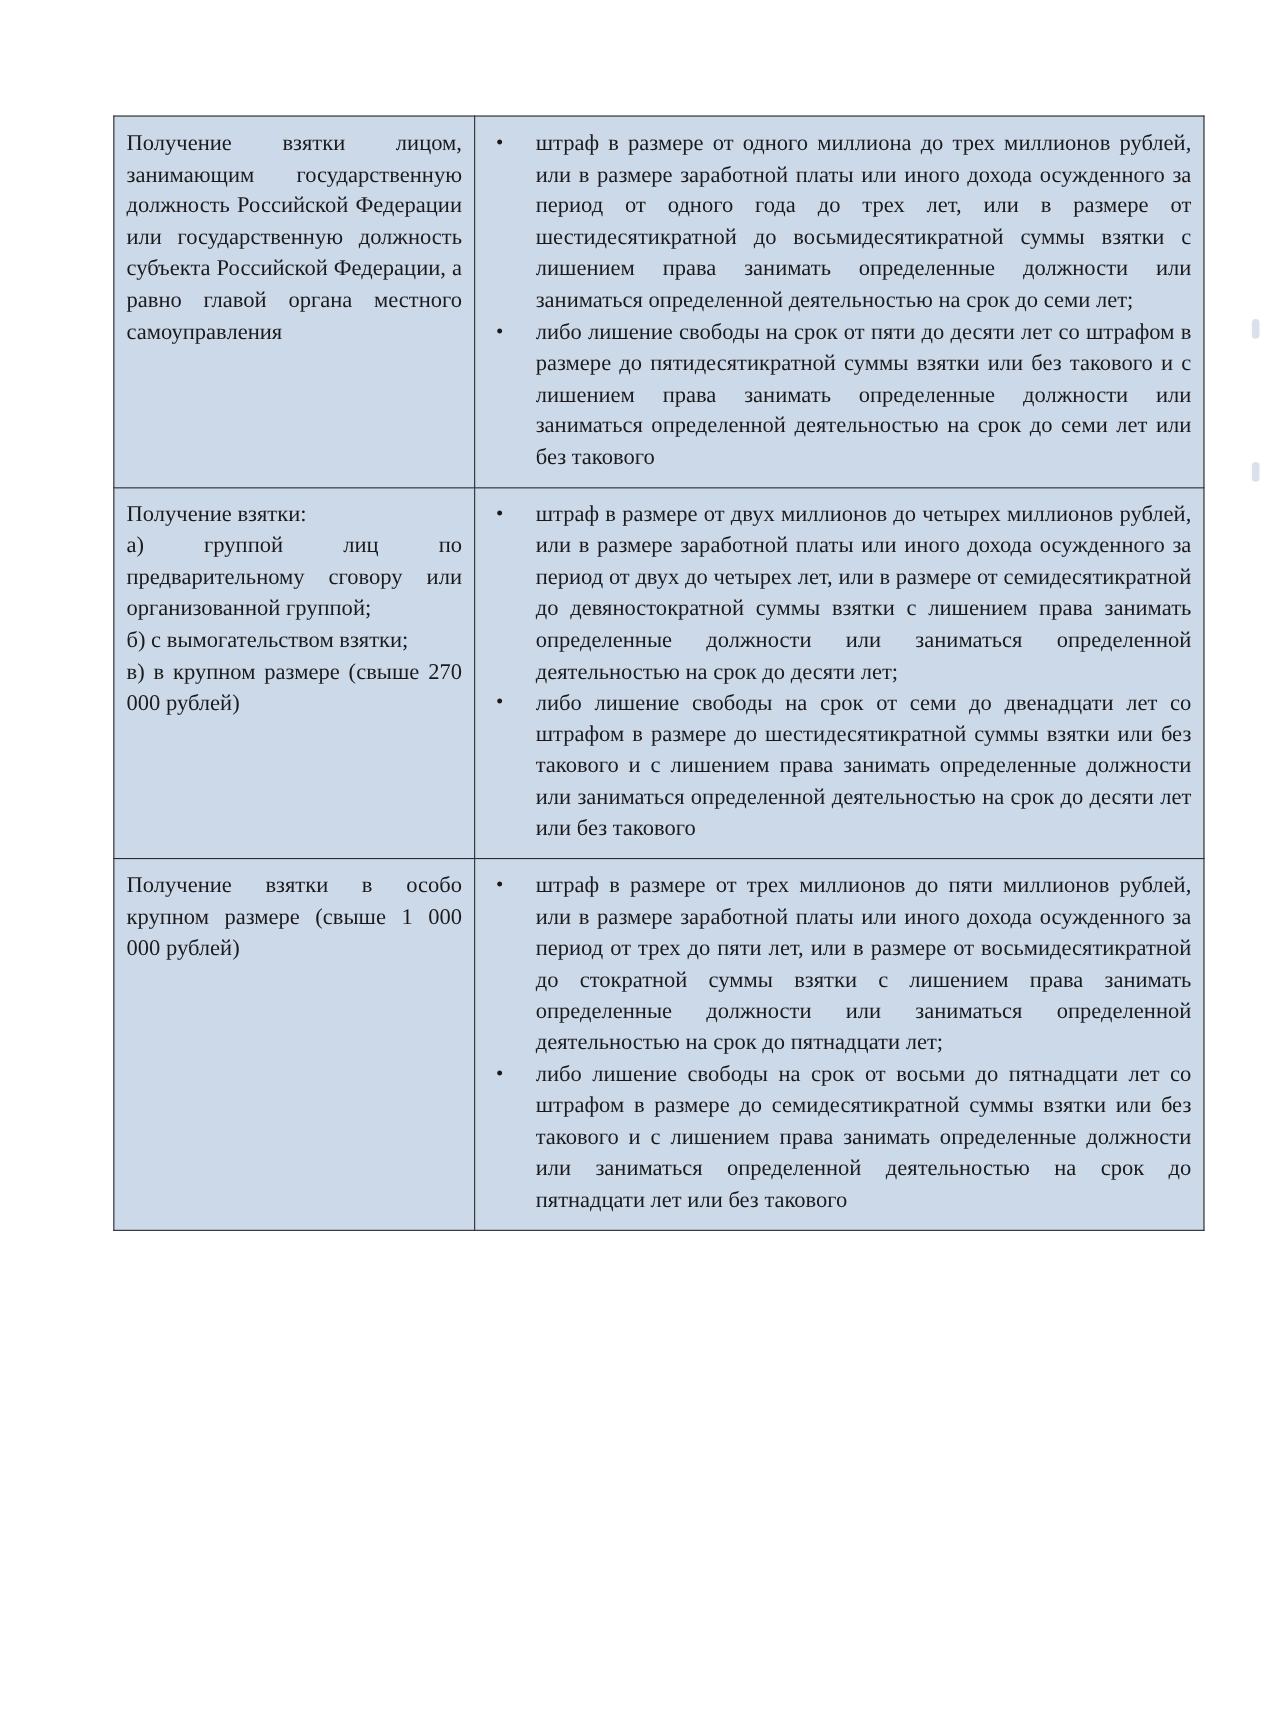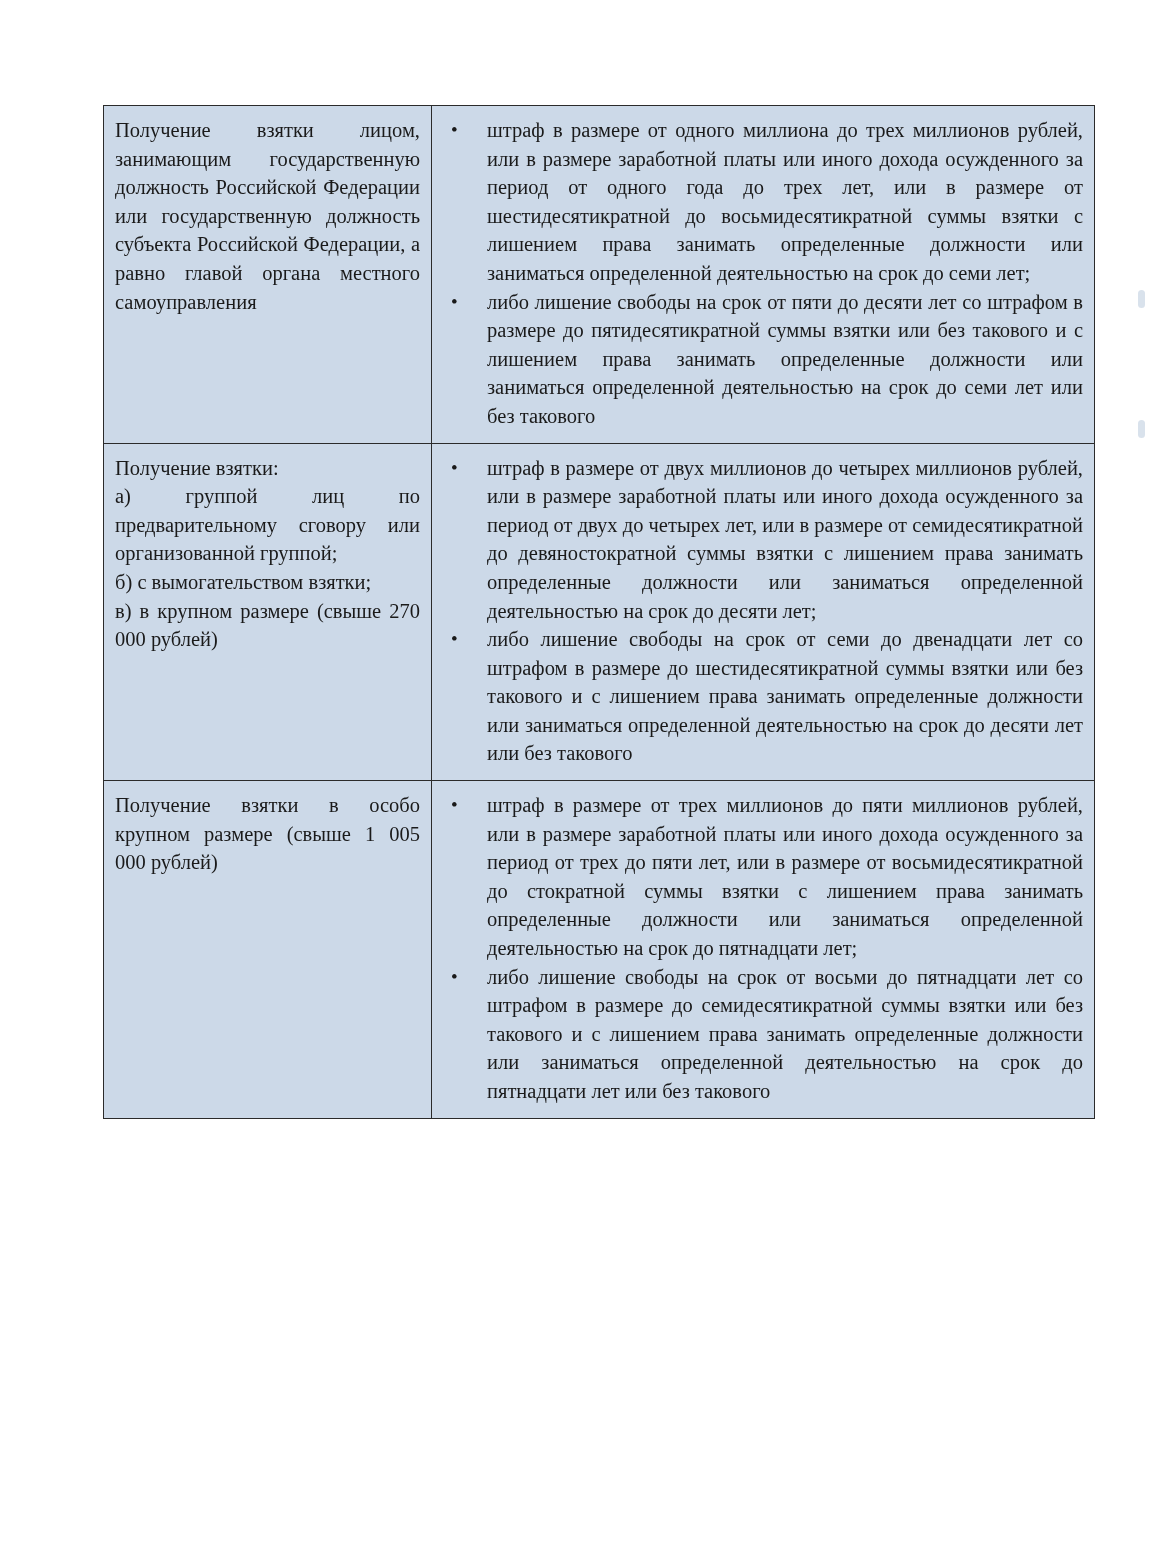--- a/index.html
+++ b/index.html
@@ -101,21 +101,21 @@
 б) с вымогательством взятки;
 в) в крупном размере (свыше 270 000 рублей)</span>
         </td>
         <td class="col-right">
           <span class="bullet-block"><span class="bullet-mark">•</span><span>штраф в размере от двух миллионов до четырех миллионов рублей, или в размере заработной платы или иного дохода осужденного за период от двух до четырех лет, или в размере от семидесятикратной до девяностократной суммы взятки с лишением права занимать определенные должности или заниматься определенной деятельностью на срок до десяти лет;</span></span>
           <span class="bullet-block"><span class="bullet-mark">•</span><span>либо лишение свободы на срок от семи до двенадцати лет со штрафом в размере до шестидесятикратной суммы взятки или без такового и с лишением права занимать определенные должности или заниматься определенной деятельностью на срок до десяти лет или без такового</span></span>
         </td>
       </tr>
       <tr>
         <td class="col-left">
-          <span class="cell-text">Получение взятки в особо крупном размере (свыше 1 005 000 рублей)</span>
+          <span class="cell-text">Получение взятки в особо крупном размере (свыше 1 000 000 рублей)</span>
         </td>
         <td class="col-right">
           <span class="bullet-block"><span class="bullet-mark">•</span><span>штраф в размере от трех миллионов до пяти миллионов рублей, или в размере заработной платы или иного дохода осужденного за период от трех до пяти лет, или в размере от восьмидесятикратной до стократной суммы взятки с лишением права занимать определенные должности или заниматься определенной деятельностью на срок до пятнадцати лет;</span></span>
           <span class="bullet-block"><span class="bullet-mark">•</span><span>либо лишение свободы на срок от восьми до пятнадцати лет со штрафом в размере до семидесятикратной суммы взятки или без такового и с лишением права занимать определенные должности или заниматься определенной деятельностью на срок до пятнадцати лет или без такового</span></span>
         </td>
       </tr>
     </tbody>
   </table>
 
   <div class="scrollbar-tick tick-a"></div>

